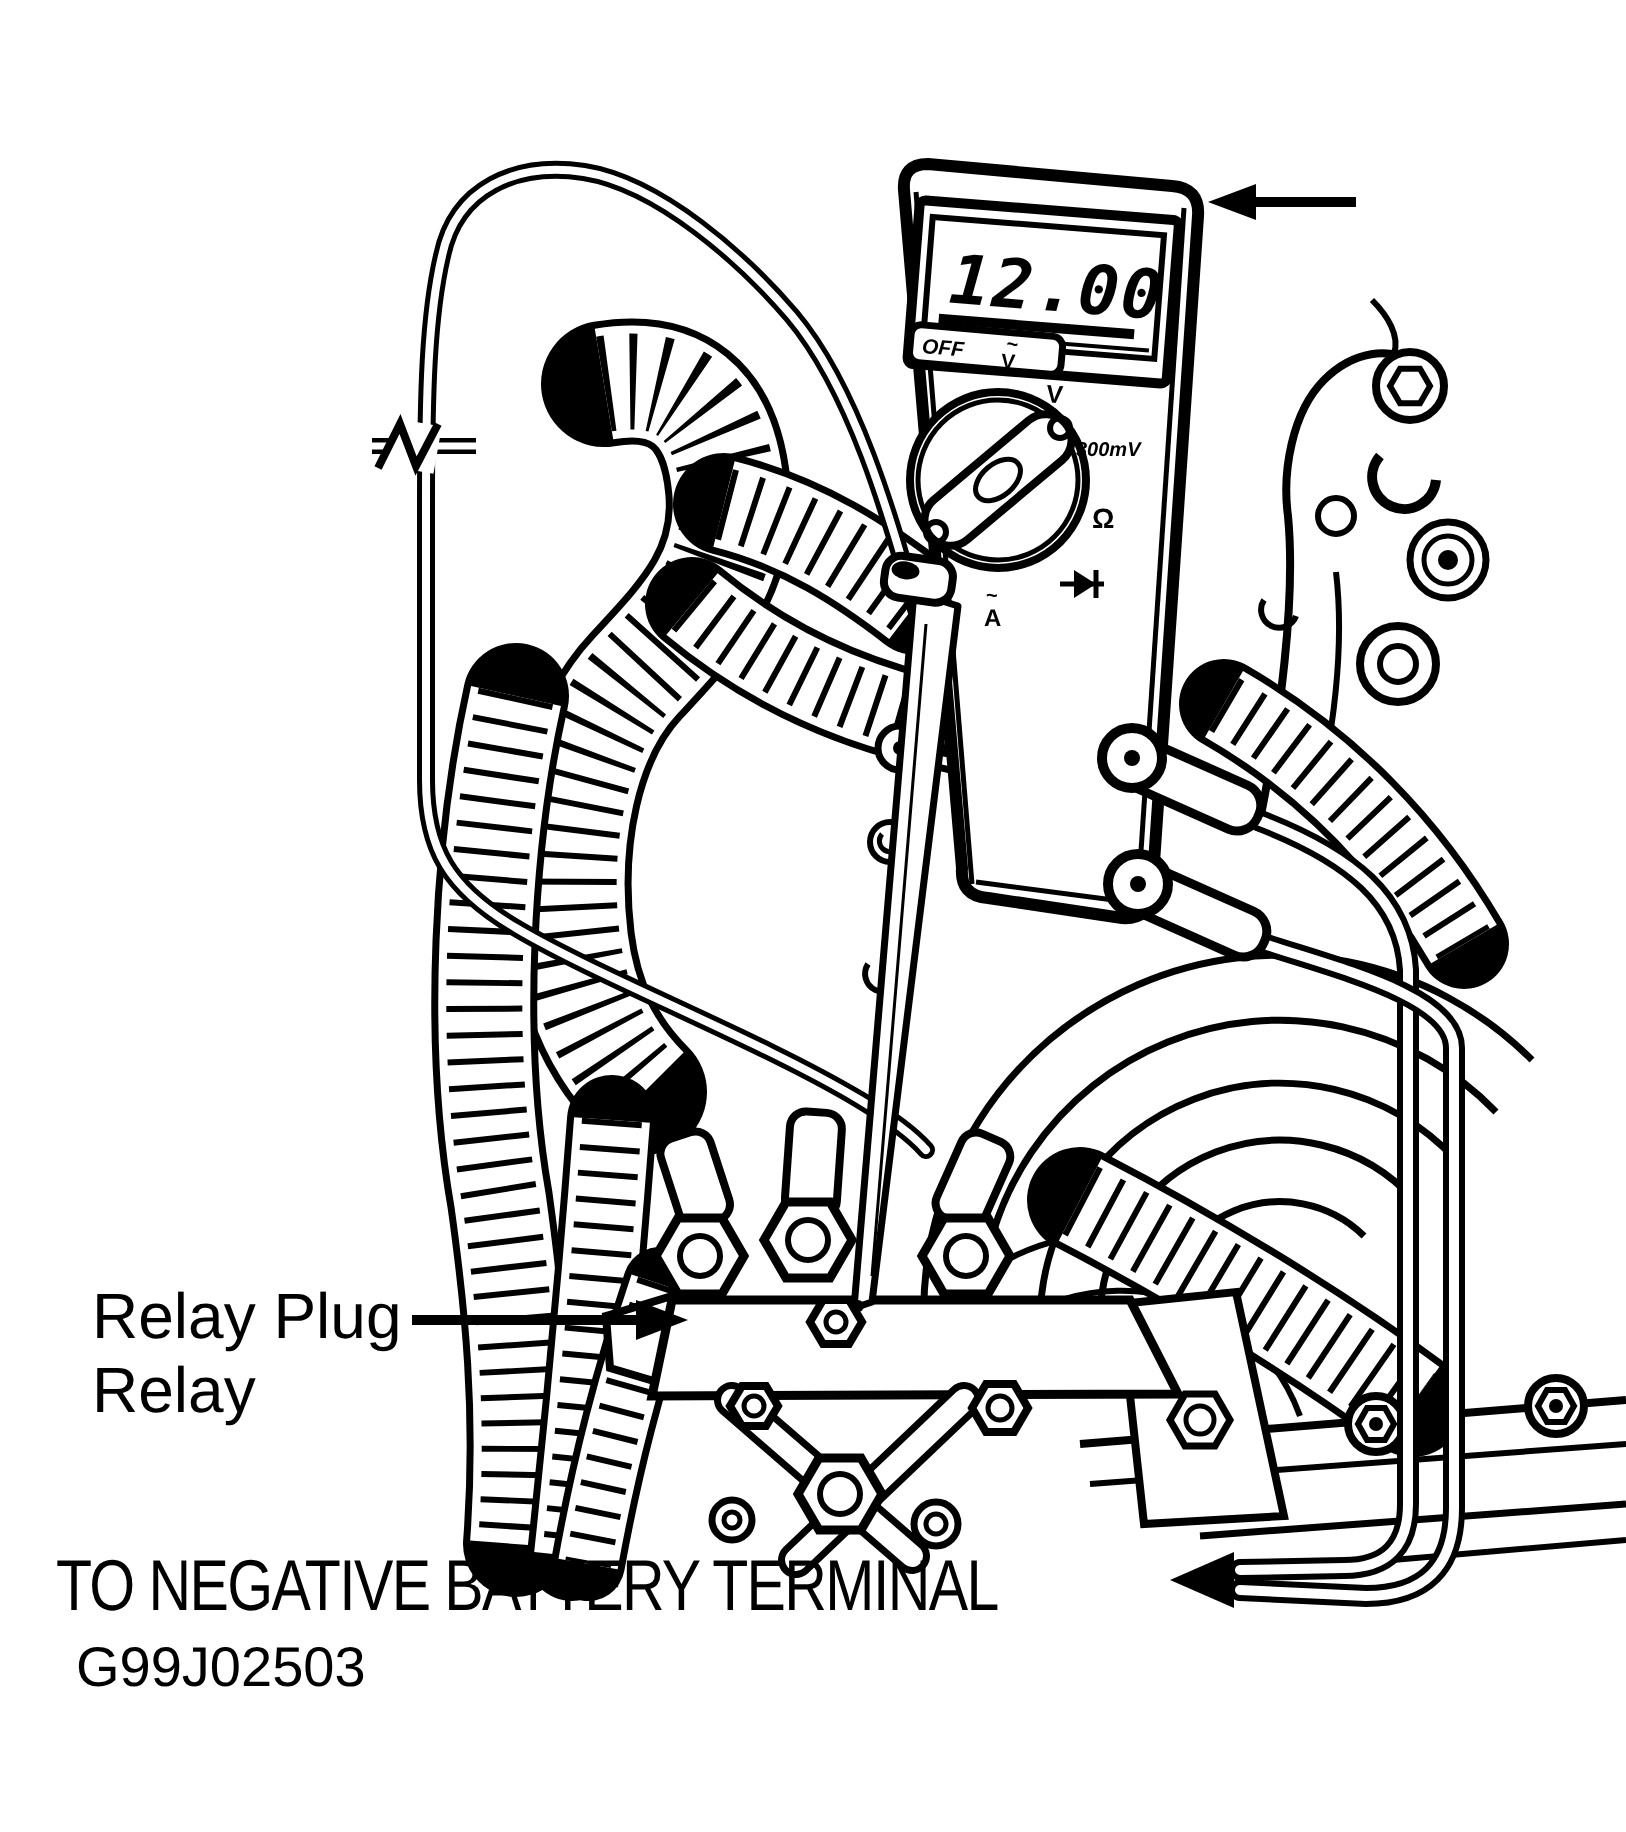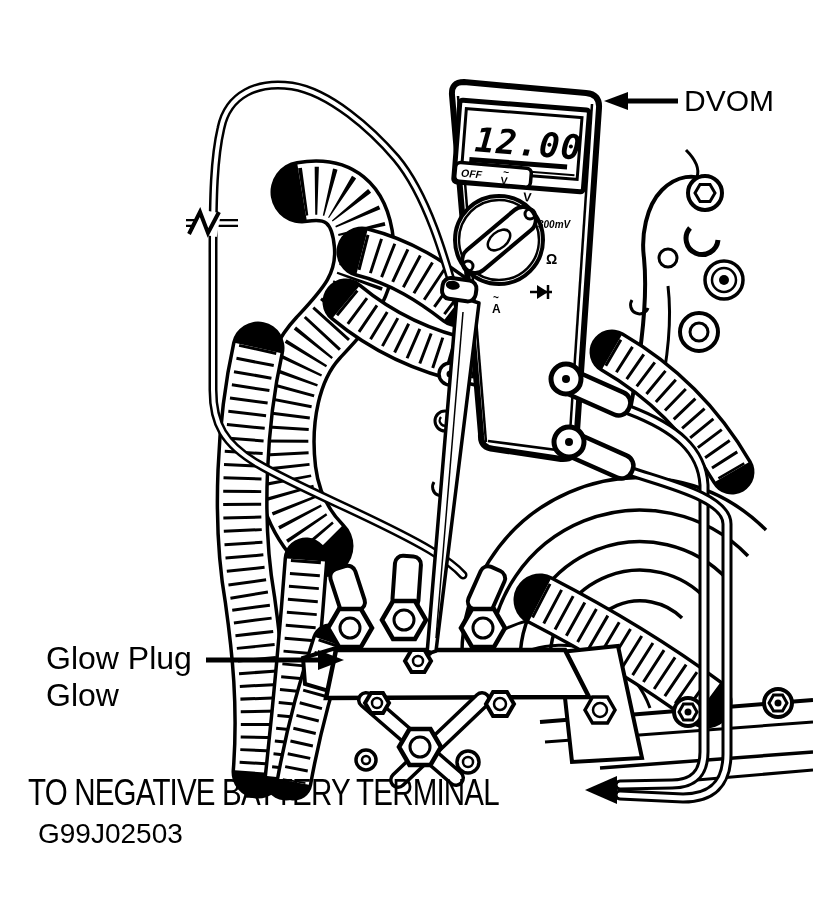--- a/index.html
+++ b/index.html
@@ -299,24 +299,23 @@
       <path class="s" style="stroke-width:5" d="M624,101 L678,101"></path>
       <polygon class="k" points="604,101 628,92 628,110"></polygon>
     </g>
     <g>
       <path class="s" style="stroke-width:5" d="M206,660 L320,660"></path>
       <polygon class="k" points="344,660 318,650 318,670"></polygon>
     </g>
   </g>
 </svg>
 
-<div class="lbl" id="lbl-dvom">DVOM</div>
 
 <div class="lbl" id="lbl-gpr">
-  <div>Glow Plug</div>
-  <div>Glow</div>
+  <div>Relay Plug</div>
+  <div>Relay</div>
 </div>
 
 <div class="lbl" id="lbl-batt">TO NEGATIVE BATTERY TERMINAL</div>
 
 <div class="lbl" id="lbl-code">G99J02503</div>
 
 </div>
 
 </body></html>

